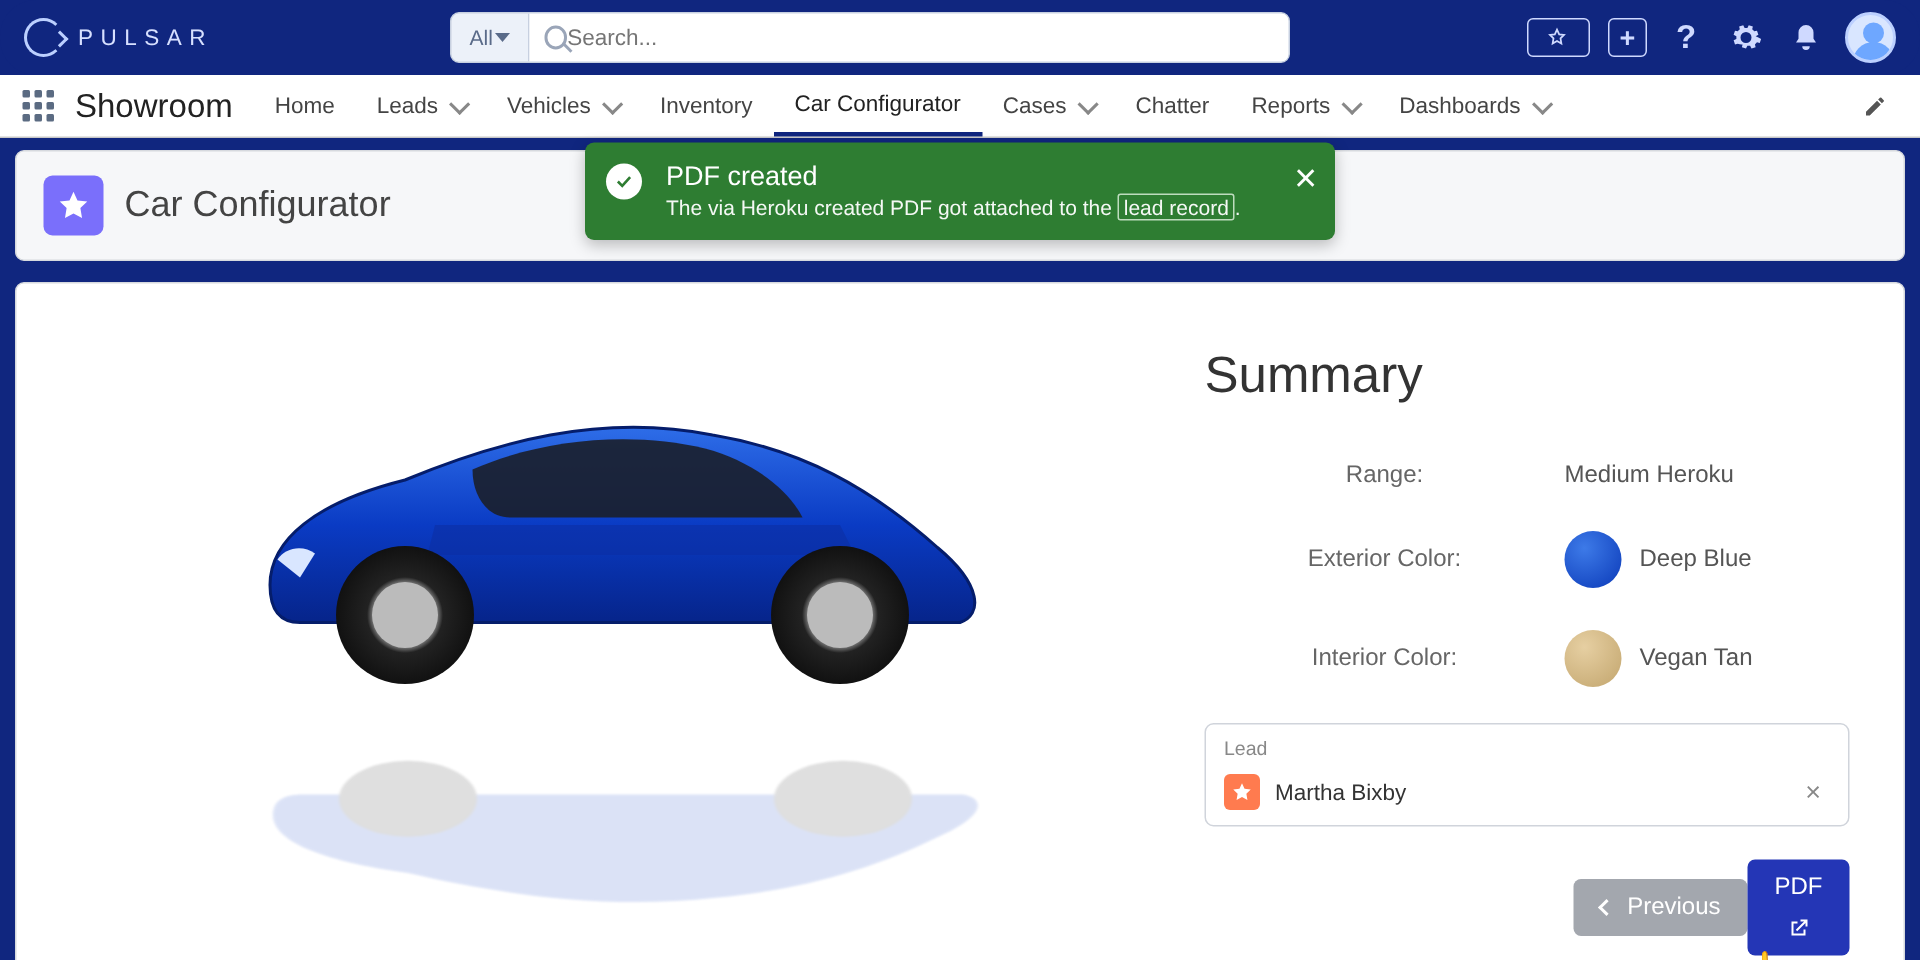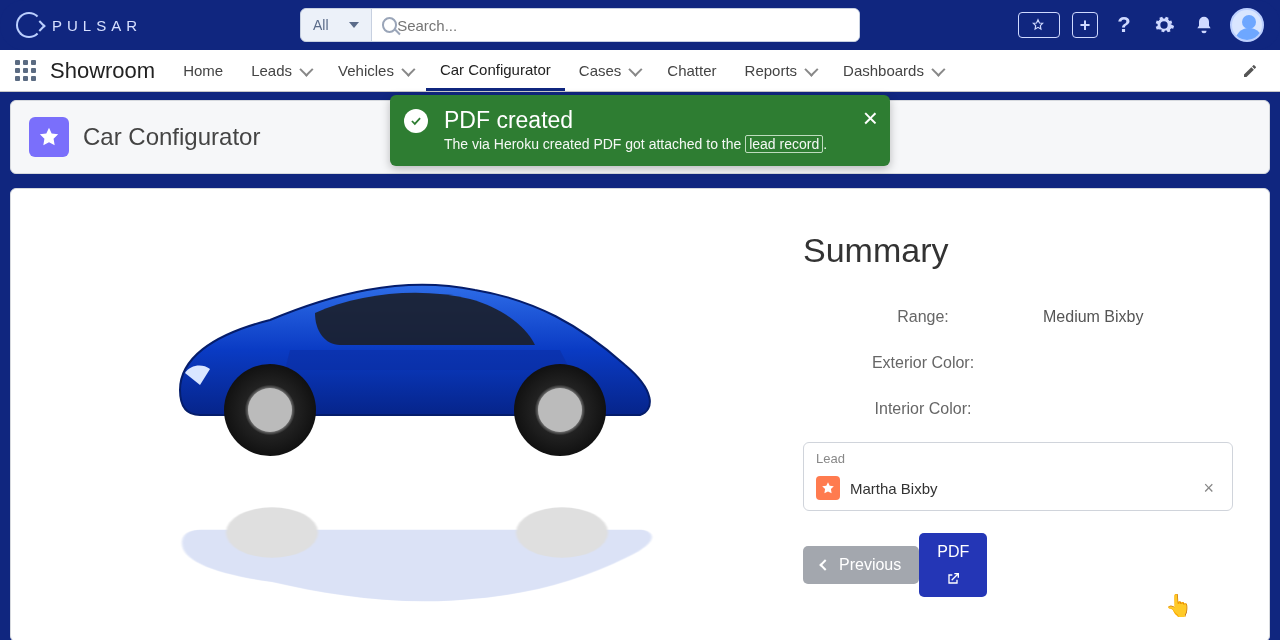--- a/index.html
+++ b/index.html
@@ -3,21 +3,21 @@
 <meta charset="utf-8">
 <style>
   * { box-sizing: border-box; margin: 0; padding: 0; font-family: -apple-system, BlinkMacSystemFont, "Segoe UI", Arial, sans-serif; }
   body { background: #10267f; width: 1280px; height: 640px; overflow: hidden; }
   .global-header { height: 50px; background: #10267f; display: flex; align-items: center; padding: 0 16px; gap: 12px; border-radius: 24px; }
   .logo-wrap { display: flex; align-items: center; gap: 10px; }
   .logo-mark { width: 26px; height: 26px; border: 2px solid #bcd0ff; border-right-color: transparent; border-radius: 50%; position: relative; }
   .logo-mark::after { content:""; position:absolute; right:-4px; top:8px; width:6px; height:6px; border-top:2px solid #bcd0ff; border-right:2px solid #bcd0ff; transform: rotate(45deg); }
   .logo-text { color: #d7e0ff; font-size: 15px; letter-spacing: 5px; font-weight: 500; }
   .search-wrap { margin-left: auto; margin-right: auto; display: flex; align-items: center; width: 560px; height: 34px; background: #ecf1f9; border-radius: 6px; overflow: hidden; border: 1px solid #c7d0e0; }
-  .search-scope { display: flex; align-items: center; gap: 20px; padding: 0 12px; color: #5a6b89; font-size: 14px; border-right: 1px solid #c7d0e0; height: 100%; cursor: pointer; }
+  .search-scope { display: flex; align-items: center; gap: 1px; padding: 0 12px; color: #5a6b89; font-size: 14px; border-right: 1px solid #c7d0e0; height: 100%; cursor: pointer; }
   .search-scope .tri { width:0;height:0;border-left:5px solid transparent;border-right:5px solid transparent;border-top:6px solid #5a6b89; }
   .search-field { display:flex; align-items:center; flex:1; height:100%; background:#fff; padding:0 10px; gap:0; }
   .search-field input { border:0; outline:0; font-size:15px; width:100%; color:#333; background:transparent; }
   .header-actions { display:flex; align-items:center; gap:12px; }
   .hdr-ico { width:28px; height:28px; display:flex; align-items:center; justify-content:center; color:#cfd9ff; cursor:pointer; }
   .fav-box { border:1.5px solid #cfd9ff; border-radius:4px; width:42px; height:26px; display:flex; align-items:center; justify-content:center; gap:3px; }
   .plus-box { border:1.5px solid #cfd9ff; border-radius:4px; width:26px; height:26px; display:flex; align-items:center; justify-content:center; font-size:18px; color:#cfd9ff; font-weight:bold; }
   .avatar { width:34px; height:34px; border-radius:50%; background:#d9e6ff; border:2px solid #bcd0ff; position:relative; overflow:hidden; }
   .avatar::before { content:""; position:absolute; width:14px; height:14px; background:#6ea7ff; border-radius:50%; top:5px; left:10px; }
   .avatar::after { content:""; position:absolute; width:28px; height:18px; background:#6ea7ff; border-radius:14px 14px 0 0; top:18px; left:3px; }
@@ -34,21 +34,21 @@
 
   .outer { padding: 8px 10px; }
   .page-head { background:#f6f7f9; border-radius:6px; padding:16px 18px; display:flex; align-items:center; gap:14px; position:relative; border:1px solid #d6d9de; }
   .page-head-icon { width:40px; height:40px; background:#7a6ffb; border-radius:6px; display:flex; align-items:center; justify-content:center; }
   .page-head-icon svg { fill:#fff; }
   .page-title { font-size:24px; color:#444; }
 
   .toast { position:absolute; left:50%; transform:translateX(-50%); top:-6px; width:500px; background:#2e7d32; color:#fff; border-radius:6px; padding:12px 48px 14px 54px; box-shadow:0 3px 10px rgba(0,0,0,.25); }
   .toast .check { position:absolute; left:14px; top:14px; width:24px; height:24px; border-radius:50%; background:#fff; display:flex; align-items:center; justify-content:center; }
   .toast .check svg { stroke:#2e7d32; stroke-width:3; fill:none; }
-  .toast-title { font-size:23px; font-weight:500; margin-bottom:2px; }
+  .toast-title { font-size:18px; font-weight:500; margin-bottom:2px; }
   .toast-body { font-size:14px; opacity:.95; }
   .toast-body .link { border:1px solid #c6e2c6; padding:0 3px; border-radius:2px; cursor:pointer; }
   .toast-close { position:absolute; right:12px; top:10px; font-size:26px; color:#fff; cursor:pointer; line-height:1; }
 
   .content { margin-top:14px; background:#fff; border-radius:6px; border:1px solid #d6d9de; padding:36px; display:flex; gap:30px; min-height:430px; }
   .car-pane { flex:1; display:flex; align-items:flex-start; justify-content:center; padding-top:20px; position:relative; }
   .car-scene { width:560px; height:360px; position:relative; }
   .car-body { position:absolute; left:10px; top:10px; }
   .reflection { position:absolute; left:12px; top:210px; transform:scaleY(-0.55); opacity:.14; filter:blur(1px); }
 
@@ -62,21 +62,21 @@
   .sw-tan { background: radial-gradient(circle at 35% 30%, #e6cfa2, #c2a56d); }
 
   .lead-box { margin-top:10px; border:1px solid #d0d4db; border-radius:6px; padding:6px 6px 6px 6px; }
   .lead-label { font-size:13px; color:#888; padding:2px 6px 6px 6px; }
   .lead-pill { display:flex; align-items:center; gap:10px; background:#fff; padding:4px 6px; border-radius:4px; }
   .lead-icon { width:24px; height:24px; background:#ff7b4f; border-radius:4px; display:flex; align-items:center; justify-content:center; }
   .lead-icon svg { fill:#fff; }
   .lead-name { flex:1; font-size:15px; color:#333; }
   .lead-clear { color:#888; font-size:18px; cursor:pointer; padding:0 6px; }
 
-  .btn-row { display:flex; justify-content:flex-start; margin-top:22px; align-items:center; position:relative; }
+  .btn-row { display:flex; justify-content:flex-end; margin-top:22px; align-items:center; position:relative; }
   .btn { border:0; border-radius:5px; padding:10px 18px; font-size:16px; display:flex; align-items:center; gap:10px; cursor:pointer; }
   .btn-prev { background:#a3a7ae; color:#fff; }
   .btn-prev .arr { width:8px; height:8px; border-left:2px solid #fff; border-bottom:2px solid #fff; transform:rotate(45deg); }
   .btn-pdf { background:#2436b6; color:#fff; font-weight:500;flex-direction:column; }
   .cursor-hand { position:absolute; right:40px; bottom:-22px; font-size:22px; pointer-events:none; }
 
   .mag { width:16px; height:16px; border:2px solid #9aa5b8; border-radius:50%; position:relative; }
   .mag::after { content:""; position:absolute; width:7px; height:2px; background:#9aa5b8; transform:rotate(45deg); right:-6px; bottom:-2px; }
 </style>
 </head>
@@ -138,20 +138,23 @@
   <div class="nav-item">
       <span>Home</span>
     </div>
   <div class="nav-item">
       <span>Leads</span>
       <span class="chev"></span>
     </div>
   <div class="nav-item">
       <span>Vehicles</span>
       <span class="chev"></span>
+    </div>
+  <div class="nav-item">
+      <span>Inventory</span>
     </div>
   <div class="nav-item active">
       <span>Car Configurator</span>
     </div>
   <div class="nav-item">
       <span>Cases</span>
       <span class="chev"></span>
     </div>
   <div class="nav-item">
       <span>Chatter</span>
@@ -227,27 +230,35 @@
           <ellipse cx="420" cy="155" rx="46" ry="46" fill="#222"></ellipse>
         </svg>
       </div>
     </div>
 
     <div class="summary-pane">
       <div class="summary-title">Summary</div>
 
       <div class="spec-row">
         <div class="spec-label">Range:</div>
-        <div class="spec-val">Medium Bixby</div>
+        <div class="spec-val">Medium Heroku</div>
       </div>
       <div class="spec-row">
         <div class="spec-label">Exterior Color:</div>
+        <div class="spec-val">
+          <div class="swatch sw-blue"></div>
+          <span>Deep Blue</span>
+        </div>
       </div>
       <div class="spec-row">
         <div class="spec-label">Interior Color:</div>
+        <div class="spec-val">
+          <div class="swatch sw-tan"></div>
+          <span>Vegan Tan</span>
+        </div>
       </div>
 
       <div class="lead-box">
         <div class="lead-label">Lead</div>
         <div class="lead-pill">
           <div class="lead-icon">
               <svg width="14" height="14" viewBox="0 0 24 24">
                 <path d="M12 2l2.9 6.3L22 9l-5 4.9 1.2 7.1L12 17.8 5.8 21 7 13.9 2 9l7.1-.7z"></path>
               </svg>
             </div>

